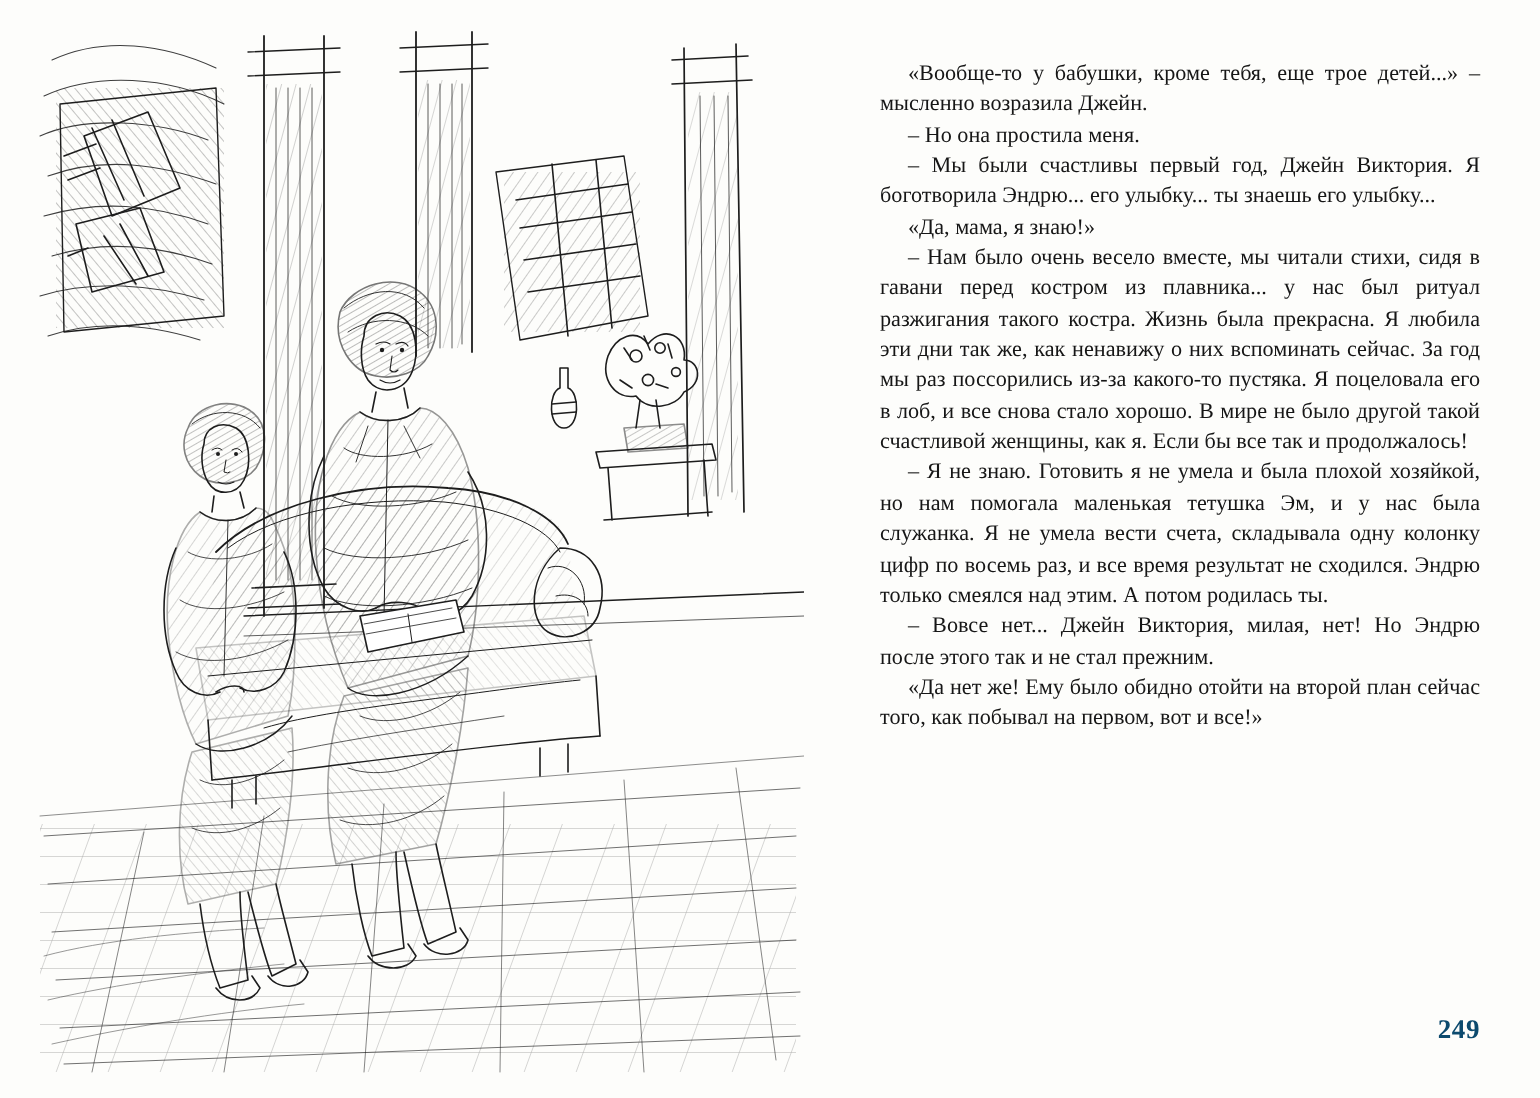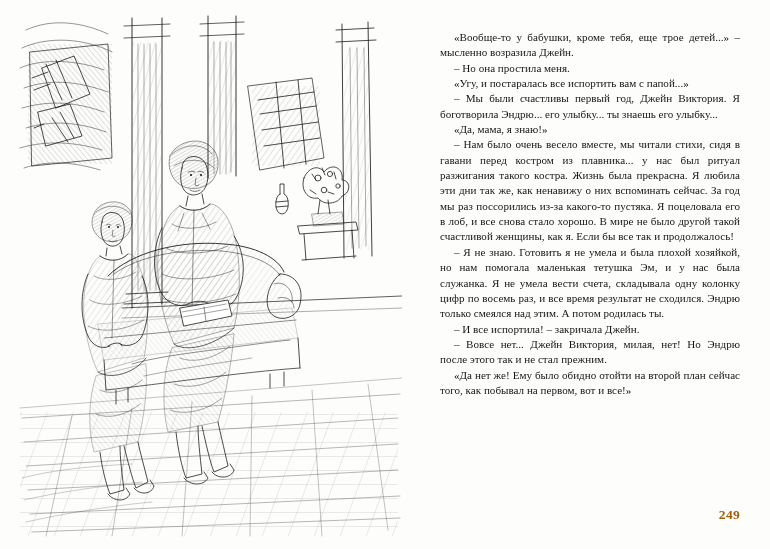--- a/index.html
+++ b/index.html
@@ -48,21 +48,21 @@
   }
   .para.indent {
     text-indent: 14px;
   }
   .page-number {
     position: absolute;
     right: 30px;
     bottom: 26px;
     font-size: 13.5px;
     font-weight: bold;
-    color: #a16207;
+    color: #0c4a6e;
     letter-spacing: 0.3px;
   }
 </style>
 </head>
 <body>
 
 <div class="page">
 
   <div class="illustration">
     <svg viewBox="0 0 390 533" xmlns="http://www.w3.org/2000/svg">
@@ -273,25 +273,23 @@
           <path d="M14 514 C50 506, 96 498, 140 494"></path>
         </g>
 
       </g>
     </svg>
   </div>
 
   <div class="text-col">
     <p class="para indent">«Вообще-то у бабушки, кроме тебя, еще трое детей...» – мысленно возразила Джейн.</p>
     <p class="para indent">– Но она простила меня.</p>
-    <p class="para indent">«Угу, и постаралась все испортить вам с папой...»</p>
     <p class="para indent">– Мы были счастливы первый год, Джейн Виктория. Я боготворила Эндрю... его улыбку... ты знаешь его улыбку...</p>
     <p class="para indent">«Да, мама, я знаю!»</p>
     <p class="para indent">– Нам было очень весело вместе, мы читали стихи, сидя в гавани перед костром из плавника... у нас был ритуал разжигания такого костра. Жизнь была прекрасна. Я любила эти дни так же, как ненавижу о них вспоминать сейчас. За год мы раз поссорились из-за какого-то пустяка. Я поцеловала его в лоб, и все снова стало хорошо. В мире не было другой такой счастливой женщины, как я. Если бы все так и продолжалось!</p>
     <p class="para indent">– Я не знаю. Готовить я не умела и была плохой хозяйкой, но нам помогала маленькая тетушка Эм, и у нас была служанка. Я не умела вести счета, складывала одну колонку цифр по восемь раз, и все время результат не сходился. Эндрю только смеялся над этим. А потом родилась ты.</p>
-    <p class="para indent">– И все испортила! – закричала Джейн.</p>
     <p class="para indent">– Вовсе нет... Джейн Виктория, милая, нет! Но Эндрю после этого так и не стал прежним.</p>
     <p class="para indent">«Да нет же! Ему было обидно отойти на второй план сейчас того, как побывал на первом, вот и все!»</p>
   </div>
 
   <div class="page-number">249</div>
 
 </div>
 
 </body></html>

